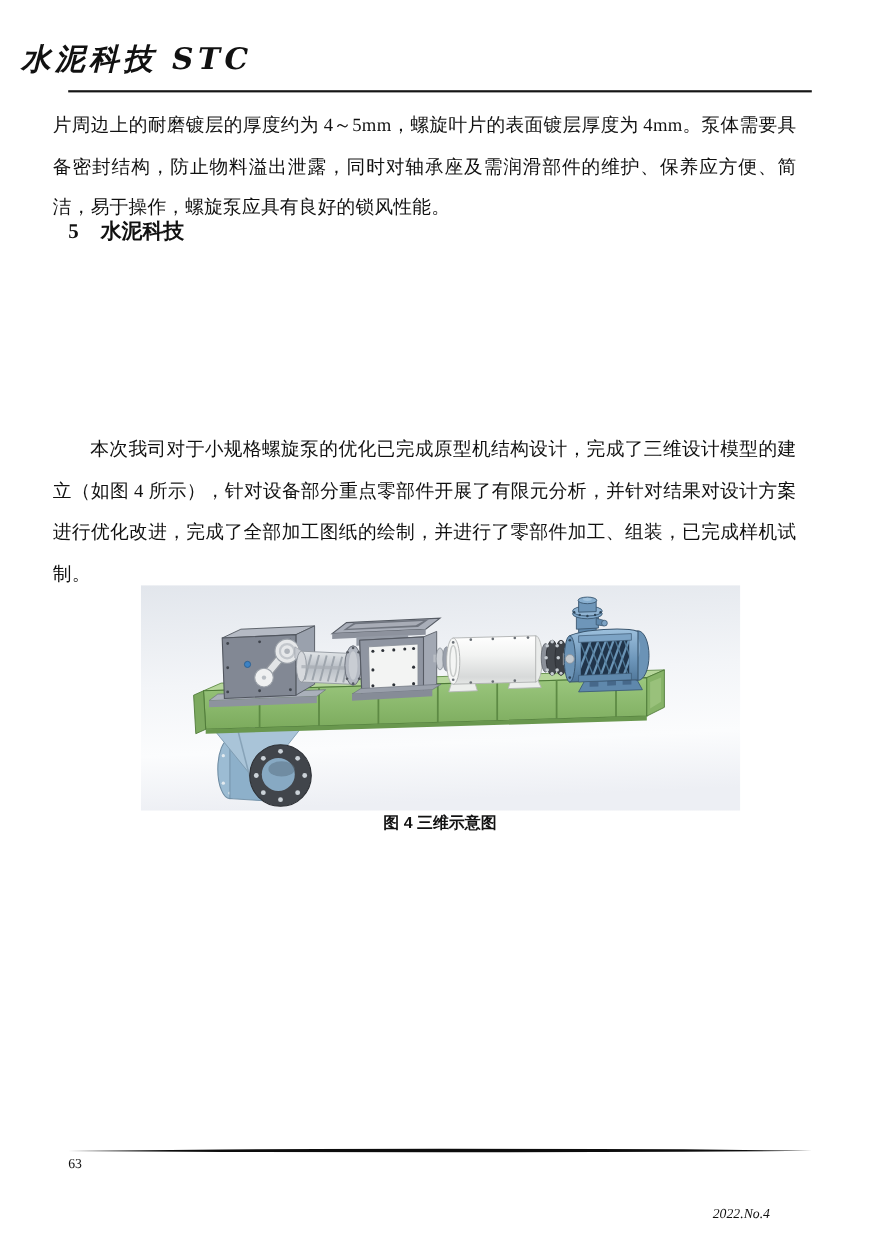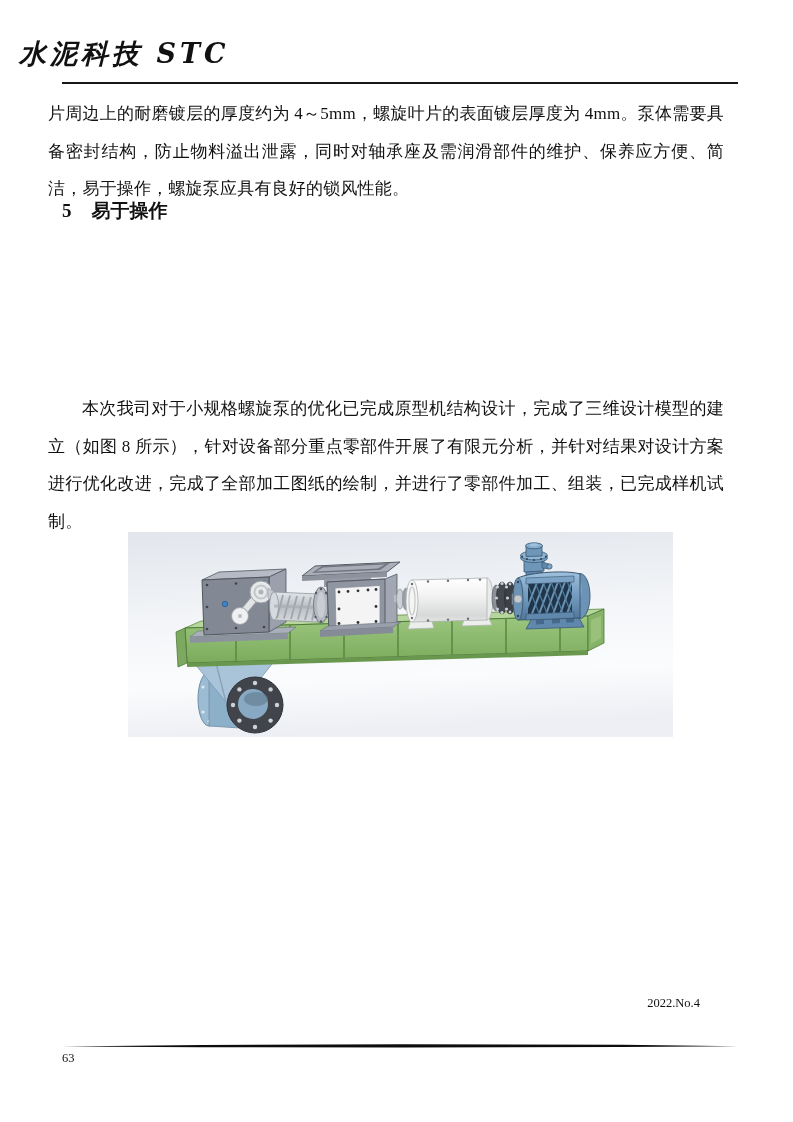--- a/index.html
+++ b/index.html
@@ -26,37 +26,37 @@
     font-family:"Liberation Sans","DejaVu Sans",sans-serif;line-height:26px;
   }
   .section-heading .num{margin-right:20px;font-family:"Liberation Serif",serif;font-size:19px;}
   .figure{position:absolute;top:532px;left:128px;width:545px;height:205px;}
   .fig-caption{
     position:absolute;top:739px;left:62px;width:676px;text-align:center;
     font-family:"Liberation Sans","DejaVu Sans",sans-serif;font-size:14.5px;font-weight:600;
   }
   .rule-bottom{position:absolute;top:1044px;left:62px;width:676px;height:5px;}
   .footer-page{position:absolute;top:1051px;left:62px;width:676px;text-align:left;font-size:12.5px;}
-  .footer-issue{position:absolute;top:996px;right:93px;font-size:12.5px;}
+  .footer-issue{position:absolute;top:1096px;right:93px;font-size:12.5px;font-style:italic;}
 </style>
 </head>
 <body>
 
 <div class="page">
 
   <div class="journal-title">水泥科技 STC</div>
   <div class="rule-top"></div>
 
   <p class="para p1">片周边上的耐磨镀层的厚度约为 4～5mm，螺旋叶片的表面镀层厚度为 4mm。泵体需要具备密封结构，防止物料溢出泄露，同时对轴承座及需润滑部件的维护、保养应方便、简洁，易于操作，螺旋泵应具有良好的锁风性能。</p>
 
   <div class="section-heading">
-    <span class="num">5</span><span>易于操作</span>
+    <span class="num">5</span><span>水泥科技</span>
   </div>
 
-  <p class="para p3 indent">本次我司对于小规格螺旋泵的优化已完成原型机结构设计，完成了三维设计模型的建立（如图 8 所示），针对设备部分重点零部件开展了有限元分析，并针对结果对设计方案进行优化改进，完成了全部加工图纸的绘制，并进行了零部件加工、组装，已完成样机试制。</p>
+  <p class="para p3 indent">本次我司对于小规格螺旋泵的优化已完成原型机结构设计，完成了三维设计模型的建立（如图 4 所示），针对设备部分重点零部件开展了有限元分析，并针对结果对设计方案进行优化改进，完成了全部加工图纸的绘制，并进行了零部件加工、组装，已完成样机试制。</p>
 
   <div class="figure">
     <svg viewBox="0 0 545 205" width="545" height="205" xmlns="http://www.w3.org/2000/svg">
       <defs>
         <linearGradient id="bgG" x1="0" y1="0" x2="0.12" y2="1">
           <stop offset="0" stop-color="#e2e6ec"></stop>
             <stop offset="0.45" stop-color="#f3f5f8"></stop>
           <stop offset="0.75" stop-color="#fbfcfd"></stop>
             <stop offset="1" stop-color="#edeff4"></stop>
         </linearGradient>
@@ -301,20 +301,21 @@
         <path d="M398,46 L446,44 L446,50 L398,52 Z" fill="#7da4c6" stroke="#3a566f" stroke-width="0.6"></path>
         <path d="M398,82 L446,80 L446,86 L398,88 Z" fill="#5f88ac" stroke="#3a566f" stroke-width="0.6"></path>
         <ellipse cx="390" cy="67" rx="5" ry="21" fill="#6b93b6" stroke="#3a566f" stroke-width="0.9"></ellipse>
         <circle cx="390" cy="67" r="4" fill="#c3c9cf" stroke="#8b9097" stroke-width="0.7"></circle>
         <circle cx="390" cy="50" r="1.2" fill="#2e4559"></circle>
           <circle cx="390" cy="84" r="1.2" fill="#2e4559"></circle>
       </g>
     </svg>
   </div>
 
+  <div class="fig-caption">图 4 三维示意图</div>
 
 
   <svg class="rule-bottom" viewBox="0 0 676 5" width="676" height="5" preserveAspectRatio="none" xmlns="http://www.w3.org/2000/svg">
     <polygon points="0,2.4 140,1 340,0.2 560,0.8 676,2.2 560,3 340,3.6 140,3.2" fill="#0d0d0d"></polygon>
   </svg>
 
   <div class="footer-page">63</div>
   <div class="footer-issue">2022.No.4</div>
 
 </div>

